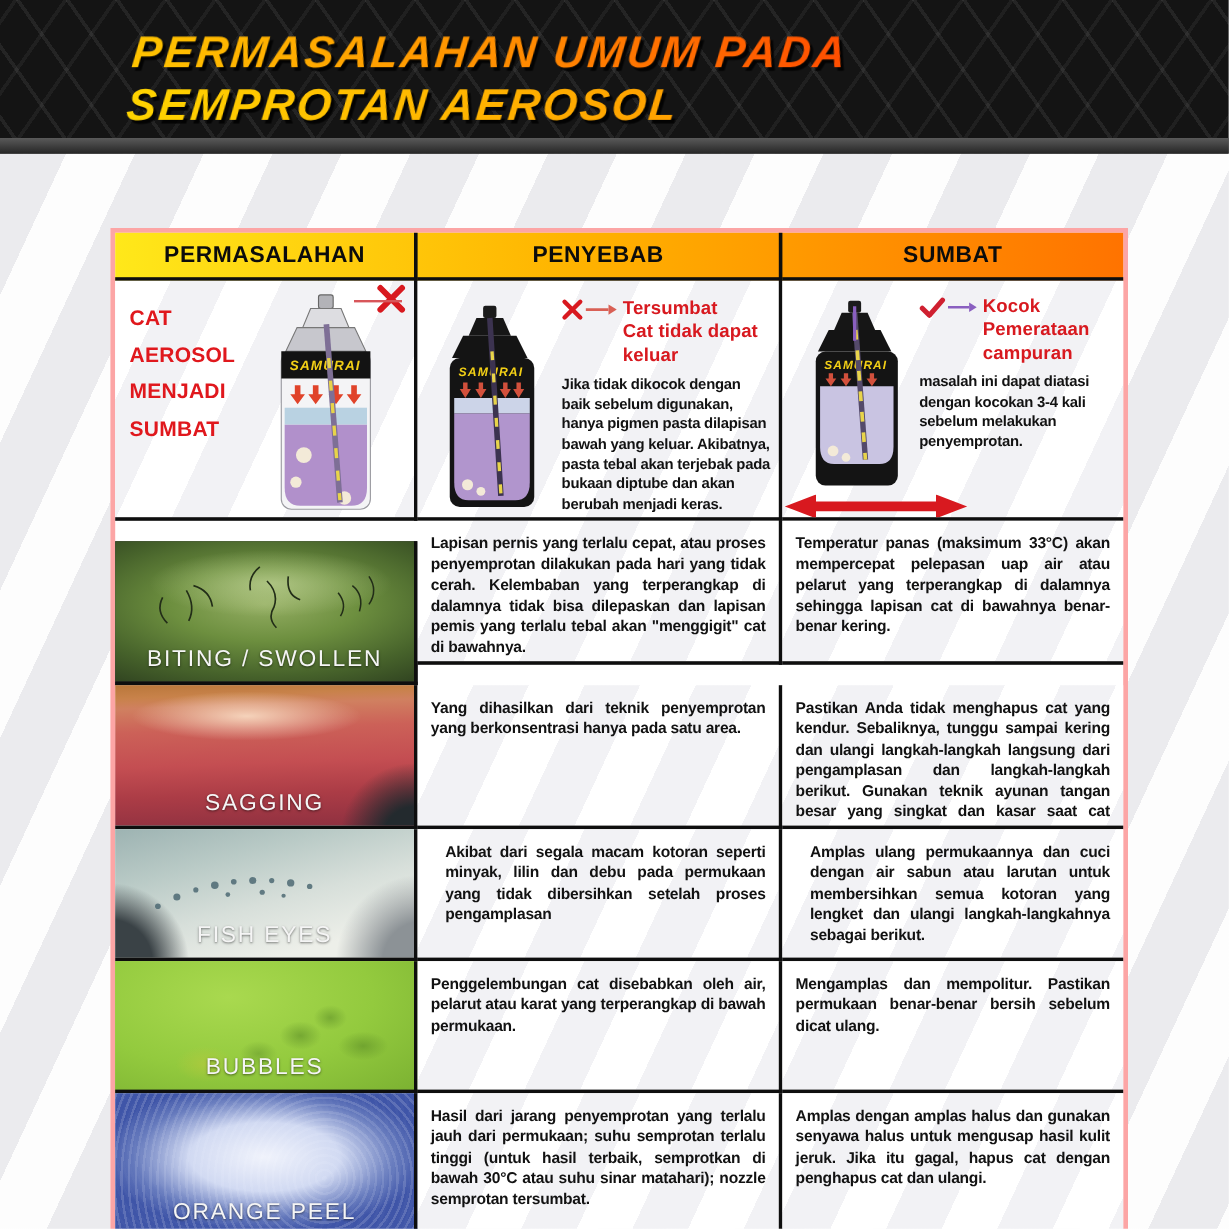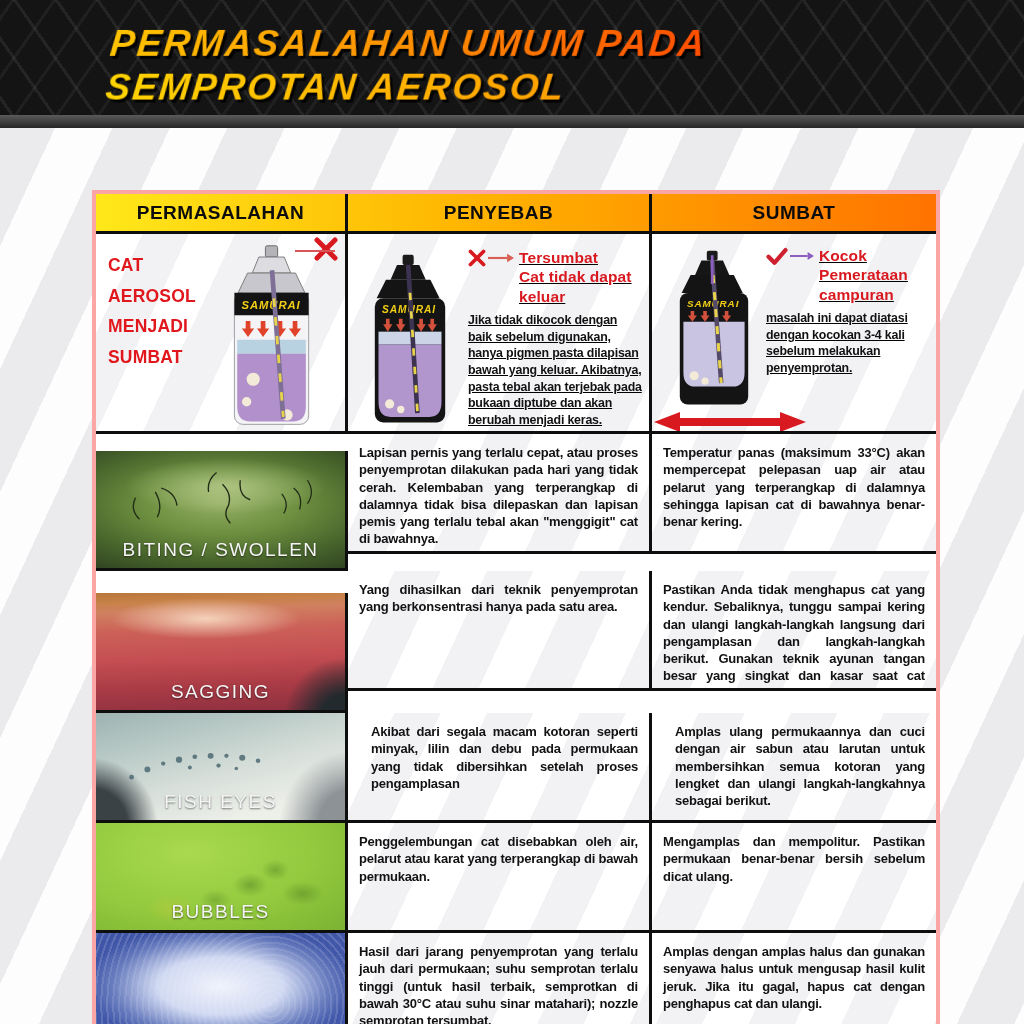--- a/index.html
+++ b/index.html
@@ -63,21 +63,21 @@
     color:#e0181d; font-weight:800; font-size:17.5px; line-height:1.75; letter-spacing:0.2px;
   }
   .can-svg { position:absolute; }
   .r1c1 .can-svg { right:14px; top:8px; width:118px; height:188px; }
   .r1c2 .can-svg { left:14px; top:18px; width:96px; height:176px; }
   .r1c3 .can-svg { left:16px; top:14px; width:92px; height:162px; }
   .xline { position:absolute; right:10px; top:16px; width:40px; height:2px; background:#d8565a; }
   .x-big { position:absolute; right:6px; top:2px; width:26px; height:26px; }
   .shake-arrow { position:absolute; left:2px; top:178px; width:152px; height:20px; }
 
-  .r1-text { position:absolute;text-decoration:underline; }
+  .r1-text { position:absolute; }
   .r1c2 .r1-text { left:120px; top:14px; width:176px; }
   .r1c3 .r1-text { left:114px; top:12px; width:164px; }
   .heading-flex { display:flex; align-items:flex-start; position:relative; }
   .icon-pre { display:flex; align-items:center; gap:2px; margin-right:5px; margin-top:1px; }
   .red-heads { color:#d8191f; font-weight:800; font-size:15.5px; line-height:1.25; letter-spacing:0.1px; }
   .r1-body { margin-top:6px; font-size:12.4px; font-weight:bold; line-height:1.34; color:#121212; letter-spacing:-0.2px; }
 
   
   .txt {
     padding:10px 11px 8px 11px; font-size:13px; font-weight:bold; color:#121212;
@@ -99,21 +99,20 @@
     background-image:
       radial-gradient(ellipse 58% 34% at 52% 30%, rgba(220,235,180,0.5), transparent 70%),
       radial-gradient(ellipse 112% 92% at 50% 45%, #93ad62 0%, #6d8f3f 28%, #47632b 55%, #2d3f1f 78%, #1d2516 92%, #241d2a 100%);
     margin-top: 17px;
   }
   .photo-sagging {
     background-image:
       radial-gradient(ellipse 55% 25% at 44% 22%, rgba(255,235,210,0.8), transparent 70%),
       radial-gradient(circle at 100% 108%, #232a2e 0 9%, transparent 22%),
       linear-gradient(178deg, #b9773a 0%, #c8824a 9%, #d08060 16%, #cc6158 32%, #c44e52 55%, #ab3c46 76%, #8e3040 100%);
-    margin-top: 22px;
   }
   .photo-fisheyes {
     background-color:#dfe3de;
     background-image:
       radial-gradient(circle at -2% 104%, #3a4246 0 13%, transparent 24%),
       radial-gradient(circle at 103% 103%, #8c9296 0 12%, transparent 26%),
       linear-gradient(165deg, #9db3b2 0%, #b9cac6 28%, #d7dfda 55%, #edefe9 82%);
   }
   .photo-bubbles {
     background-color:#8fc73c;

